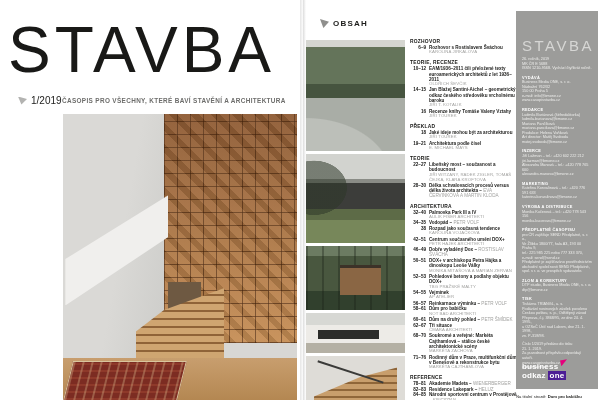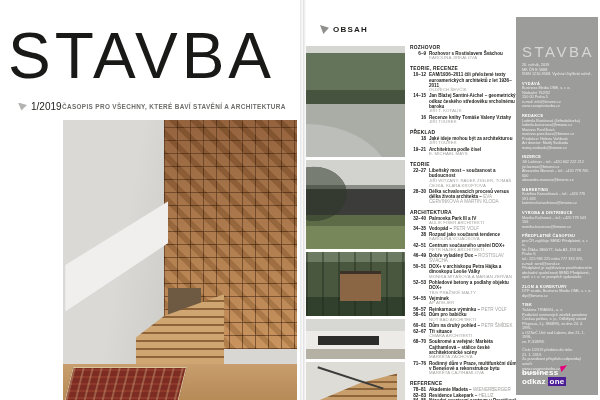--- a/index.html
+++ b/index.html
@@ -3,21 +3,21 @@
 <meta charset="utf-8">
 <style>
   html,body{margin:0;padding:0;}
   body{
     width:600px;height:400px;overflow:hidden;position:relative;
     background:#ffffff;
     font-family:"Liberation Sans", sans-serif;
     color:#1d1d1b;
     -webkit-font-smoothing:antialiased;
   }
-  .page{position:absolute;top:17px;bottom:0;background:#fff;}
+  .page{position:absolute;top:11px;bottom:0;background:#fff;}
   .page-left{left:0;width:302px;}
   .page-right{left:306px;width:284px;}
   .gutter{position:absolute;left:300px;top:0;bottom:0;width:6px;
     background:linear-gradient(90deg,rgba(0,0,0,.10),rgba(0,0,0,.02) 45%,rgba(0,0,0,.12) 55%,rgba(0,0,0,0));}
 
   
   .masthead{position:absolute;left:8px;top:2px;font-size:64px;font-weight:300;
     letter-spacing:4px;color:#191917;white-space:nowrap;}
   .issue-row{position:absolute;left:18px;top:84px;display:flex;align-items:center;gap:4px;}
   .flag{width:9px;height:8px;background:#b3b3b1;clip-path:polygon(0 0,100% 30%,38% 100%);}

